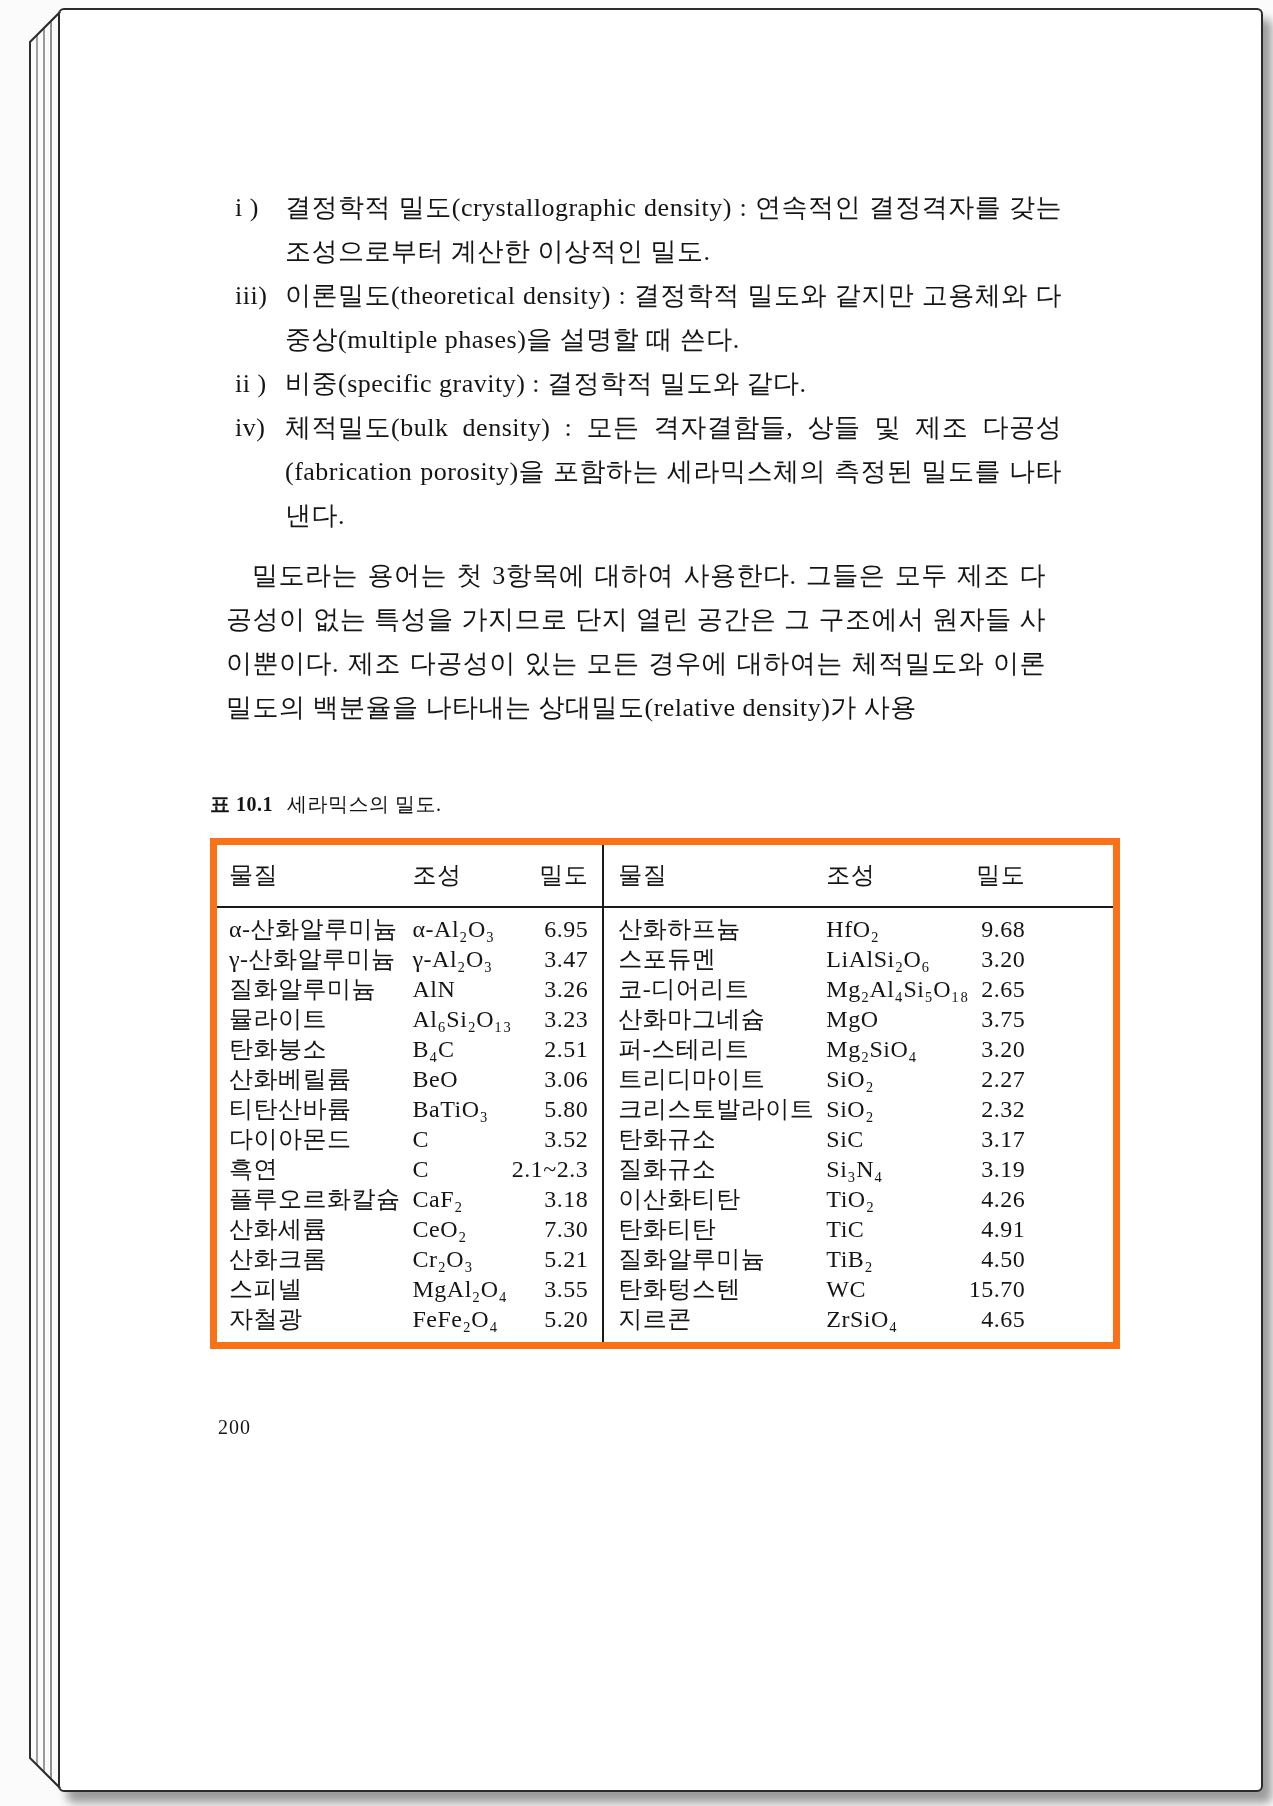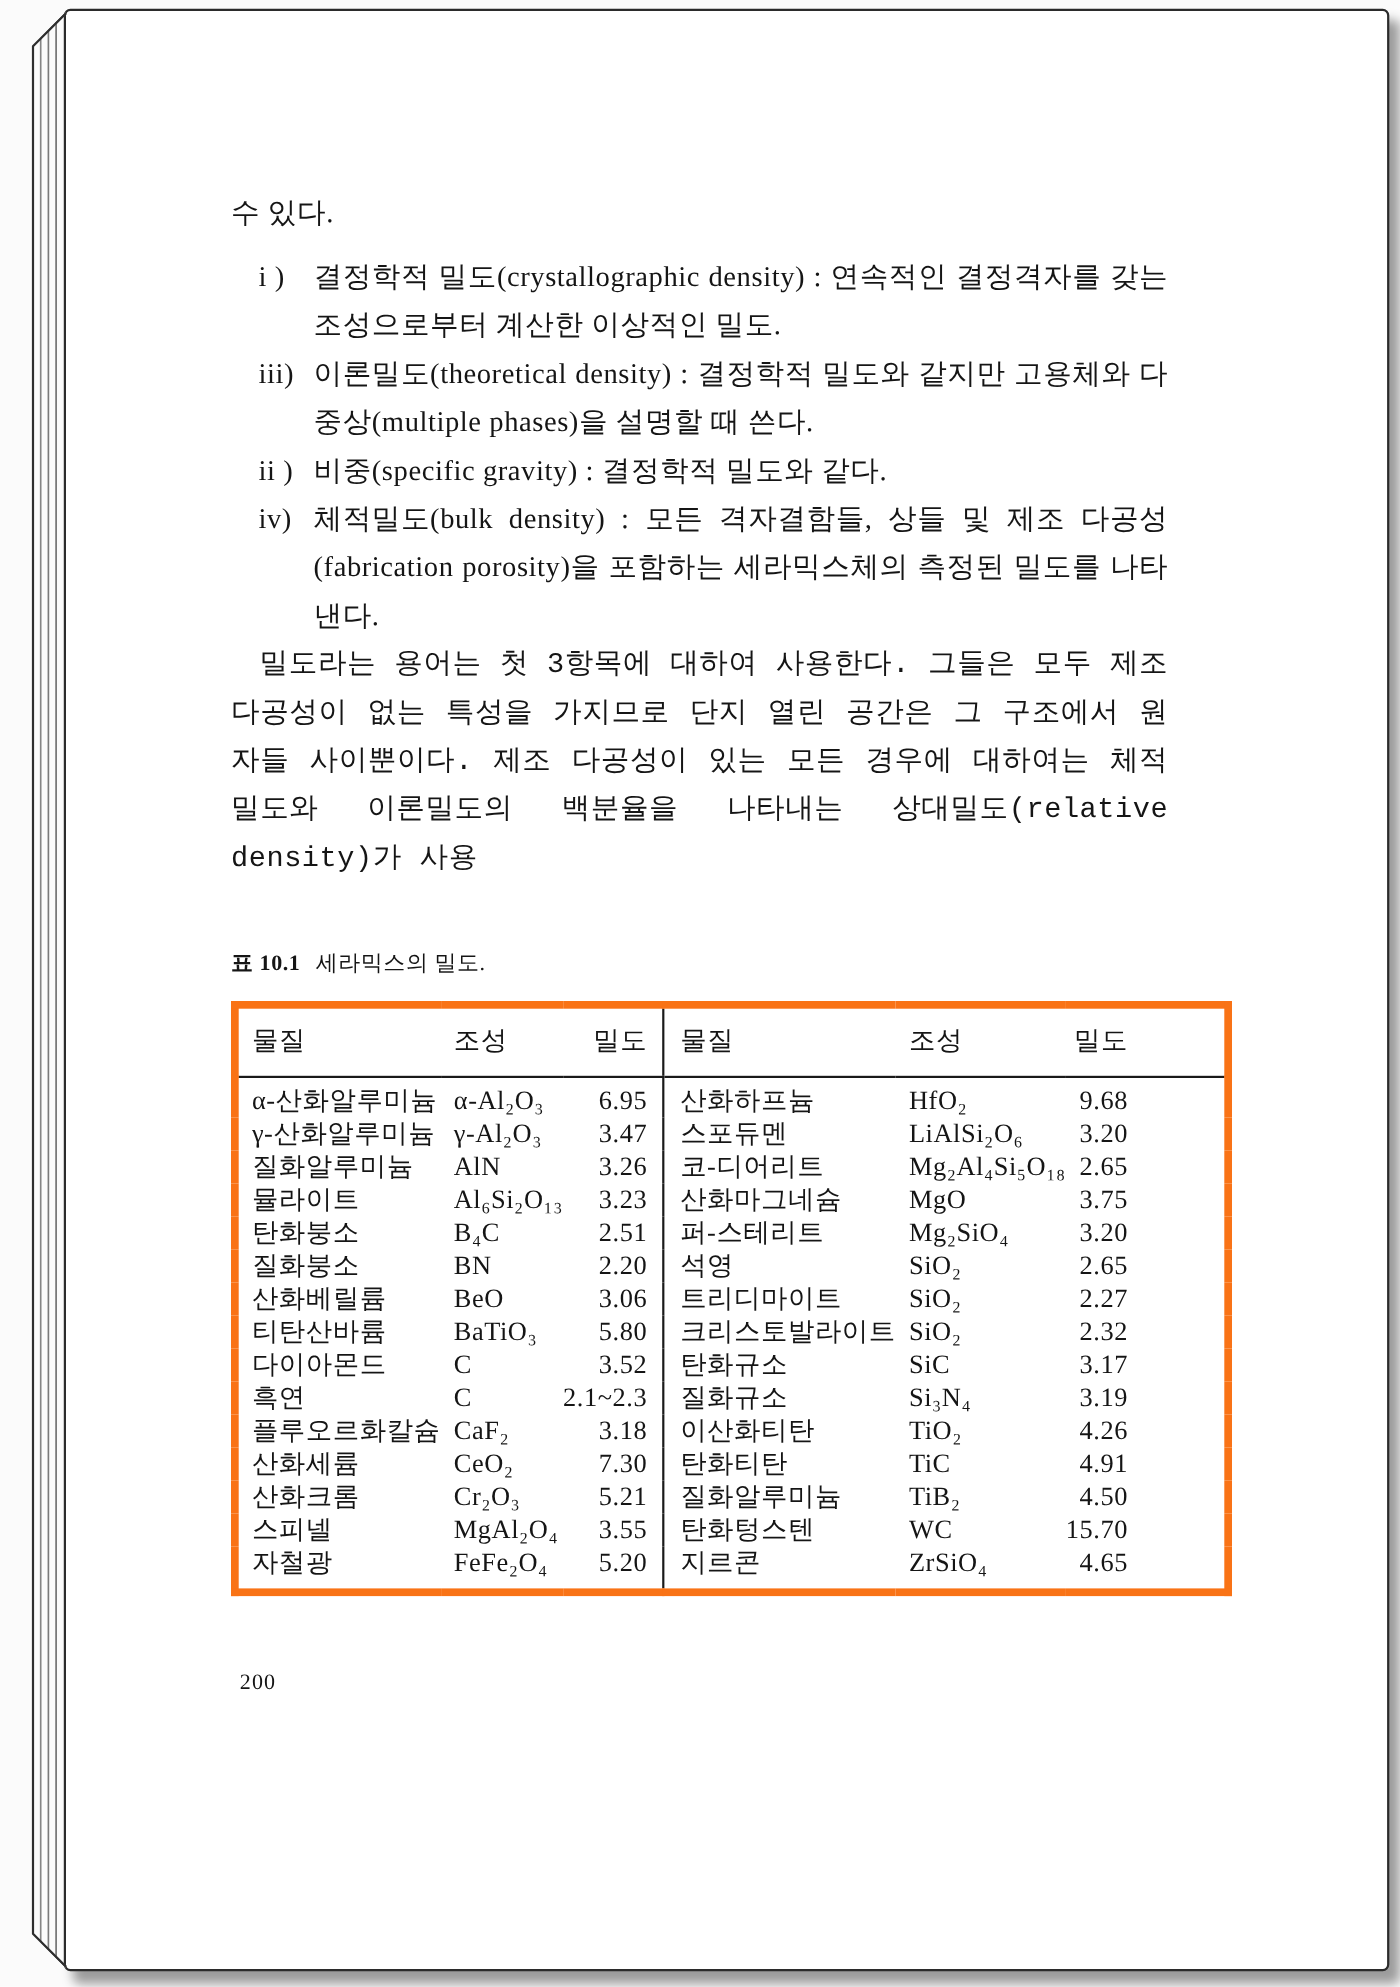--- a/index.html
+++ b/index.html
@@ -53,24 +53,23 @@
     margin: 0;
   }
   .def .marker {
     flex: 0 0 50px;
   }
   .def .dtext {
     flex: 1;
     text-align: justify;
   }
   .para {
-    margin: 0;
+    margin: 16px;
     text-indent: 1em;
     text-align: justify;
-    font-family: Liberation Mono, monospace;
   }
   .caption {
     margin: 52px 0 12px 0;
     font-size: 20px;
     letter-spacing: 0.5px;
   }
   .caption .cap-label {
     font-weight: bold;
     margin-right: 14px;
   }
@@ -130,21 +129,20 @@
 
 <svg class="edge-svg" width="1273" height="1806" viewBox="0 0 1273 1806">
   <path d="M60,12 L51,21 L51,1779 L60,1788" fill="none" stroke="#6f6f6f" stroke-width="1.5"></path>
   <path d="M60,12 L44,28 L44,1772 L60,1788" fill="none" stroke="#7a7a7a" stroke-width="1.5"></path>
   <path d="M60,12 L37,35 L37,1765 L60,1788" fill="none" stroke="#858585" stroke-width="1.5"></path>
   <path d="M60,12 L30,42 L30,1758 L60,1788" fill="none" stroke="#2e2e2e" stroke-width="2"></path>
 </svg>
 
 <div class="content">
 
-  <p class="lead">수 있다.</p>
 
   <div class="defs">
     <div class="def">
       <span class="marker">i )</span>
       <span class="dtext">결정학적 밀도(crystallographic density) : 연속적인 결정격자를 갖는 조성으로부터 계산한 이상적인 밀도.</span>
     </div>
     <div class="def">
       <span class="marker">iii)</span>
       <span class="dtext">이론밀도(theoretical density) : 결정학적 밀도와 같지만 고용체와 다중상(multiple phases)을 설명할 때 쓴다.</span>
     </div>
@@ -210,28 +208,20 @@
         </tr>
         <tr>
           <td class="c0">탄화붕소</td>
           <td class="c1">B₄C</td>
           <td class="c2">2.51</td>
           <td class="c3">퍼-스테리트</td>
           <td class="c4">Mg₂SiO₄</td>
           <td class="c5">3.20</td>
         </tr>
         <tr>
-          <td class="c0">질화붕소</td>
-          <td class="c1">BN</td>
-          <td class="c2">2.20</td>
-          <td class="c3">석영</td>
-          <td class="c4">SiO₂</td>
-          <td class="c5">2.65</td>
-        </tr>
-        <tr>
           <td class="c0">산화베릴륨</td>
           <td class="c1">BeO</td>
           <td class="c2">3.06</td>
           <td class="c3">트리디마이트</td>
           <td class="c4">SiO₂</td>
           <td class="c5">2.27</td>
         </tr>
         <tr>
           <td class="c0">티탄산바륨</td>
           <td class="c1">BaTiO₃</td>

